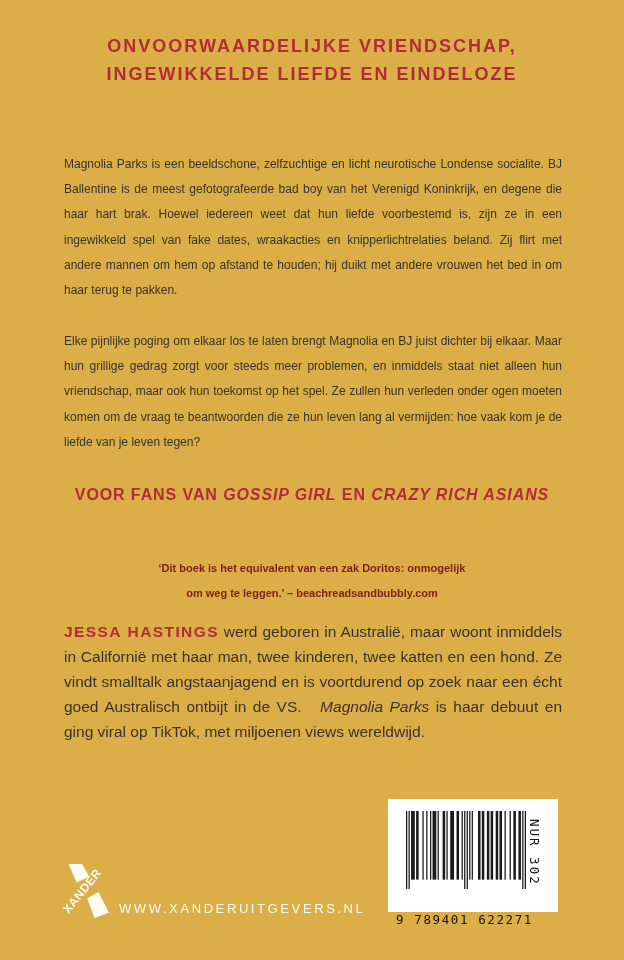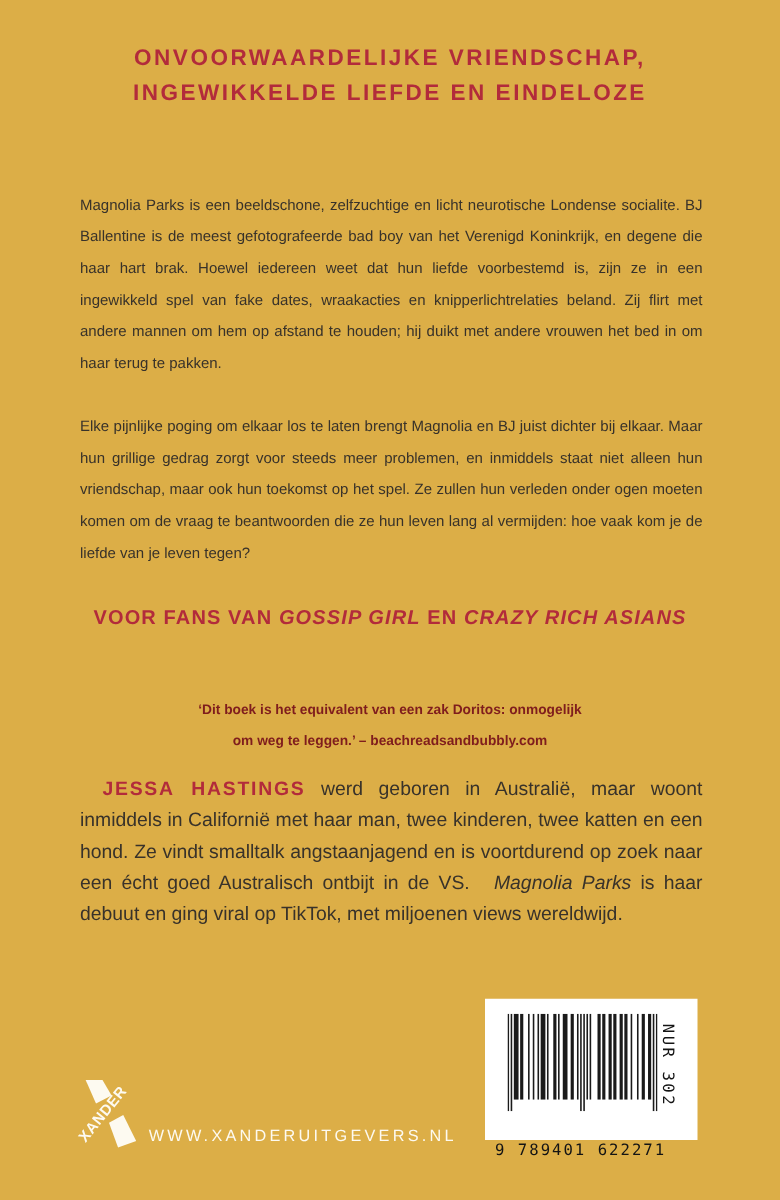--- a/index.html
+++ b/index.html
@@ -50,21 +50,21 @@
   }
   .quote span { display: block; }
   .bio {
     position: absolute; top: 603px; left: 64px; width: 498px;
     color: #38322a;
     font-size: 15.5px;
     line-height: 25.2px;
     text-align: justify;
   }
   .bio .author {
-    color: #b22b3b; font-weight: bold; letter-spacing: 1.4px; margin-left: 18px;
+    color: #b22b3b; font-weight: bold; letter-spacing: 1.4px;
   }
   .bio .booktitle { font-style: italic; margin-left: 12px; }
   .logo { position: absolute; left: 55px; top: 863px; width: 54px; height: 56px; }
   .website {
     position: absolute; left: 119px; top: 901px;
     color: #fdfaf1;
     font-size: 13px;
     letter-spacing: 2.6px;
     white-space: nowrap;
   }

